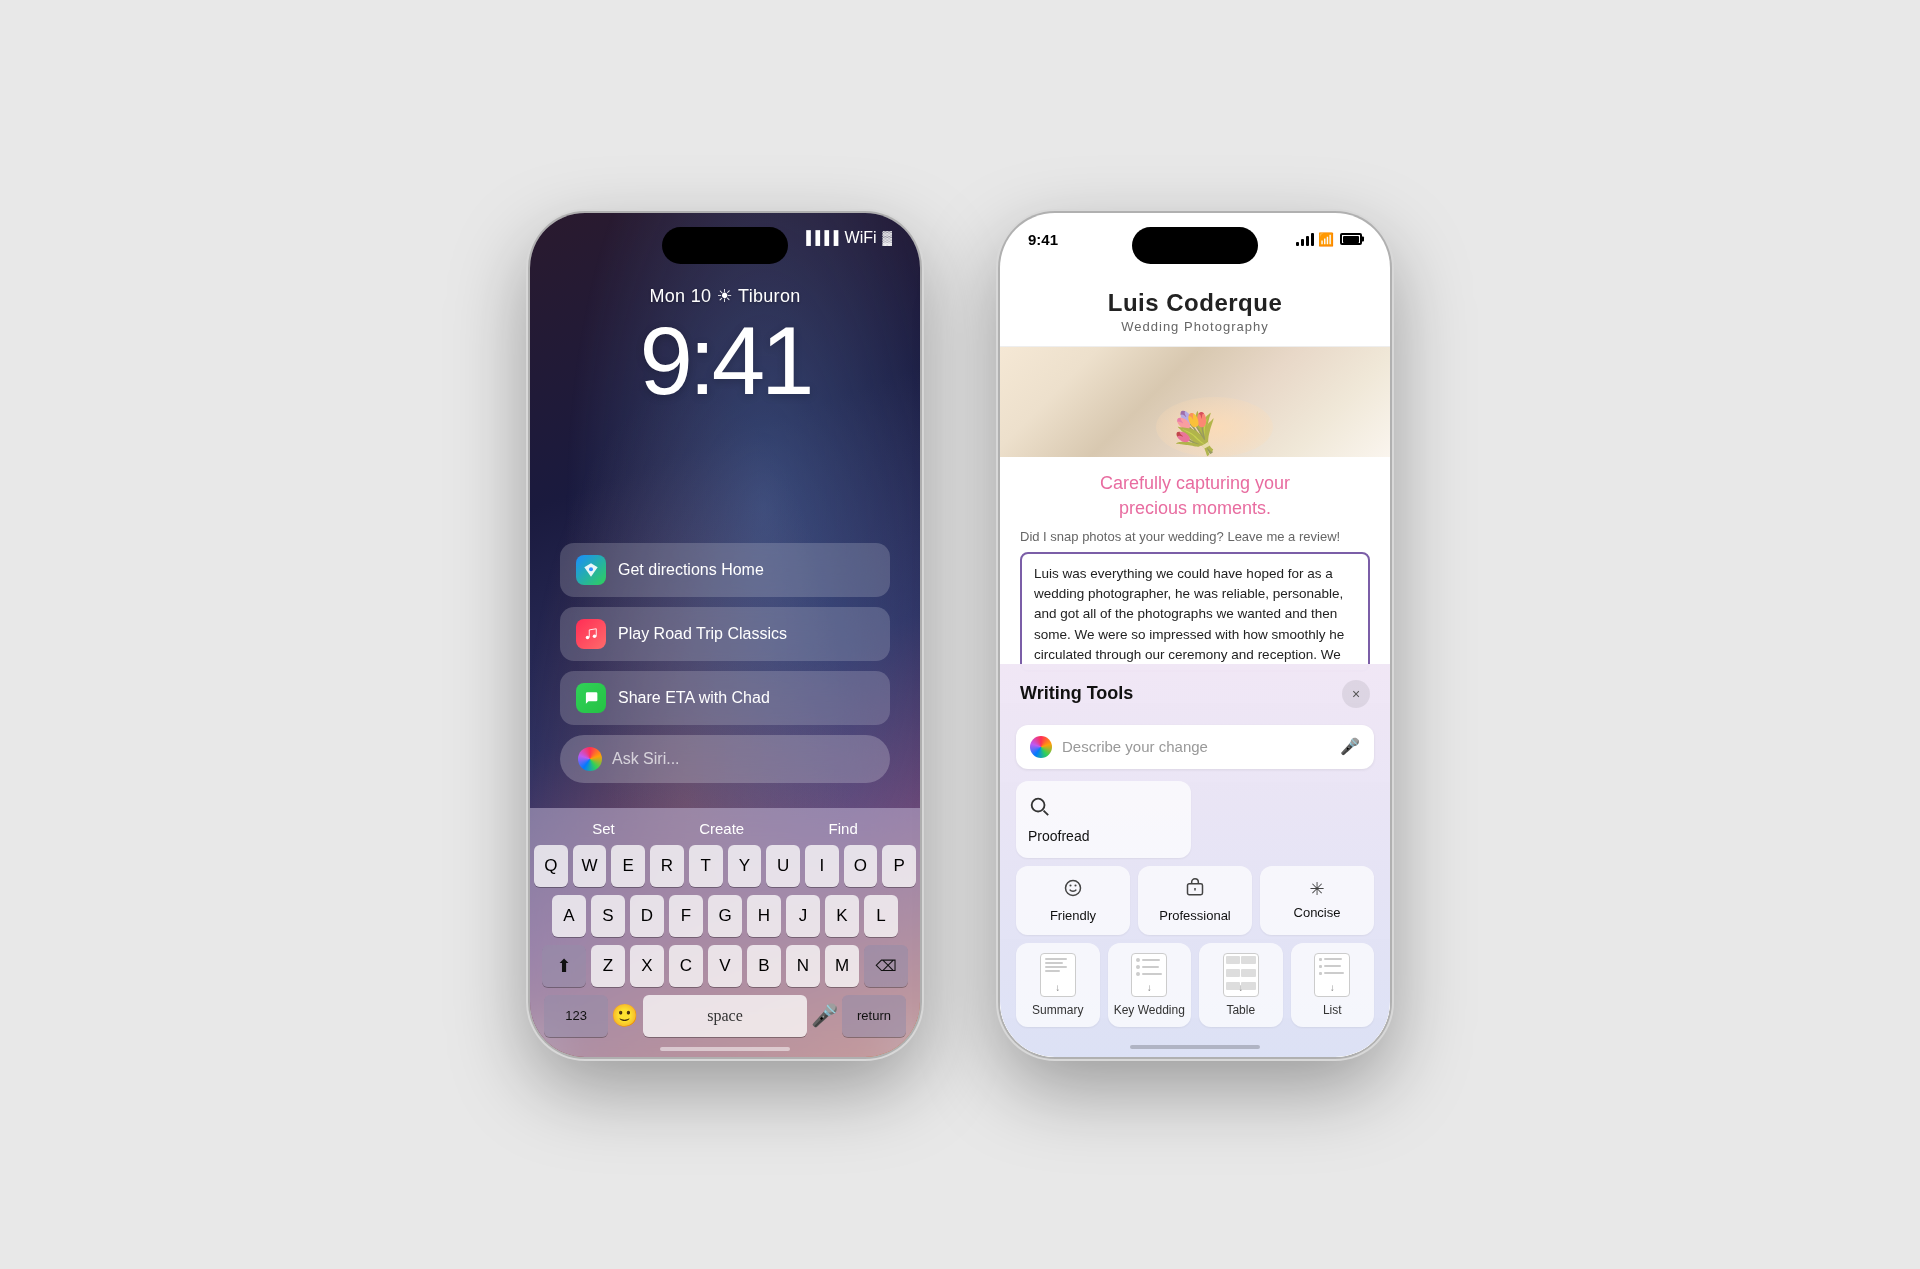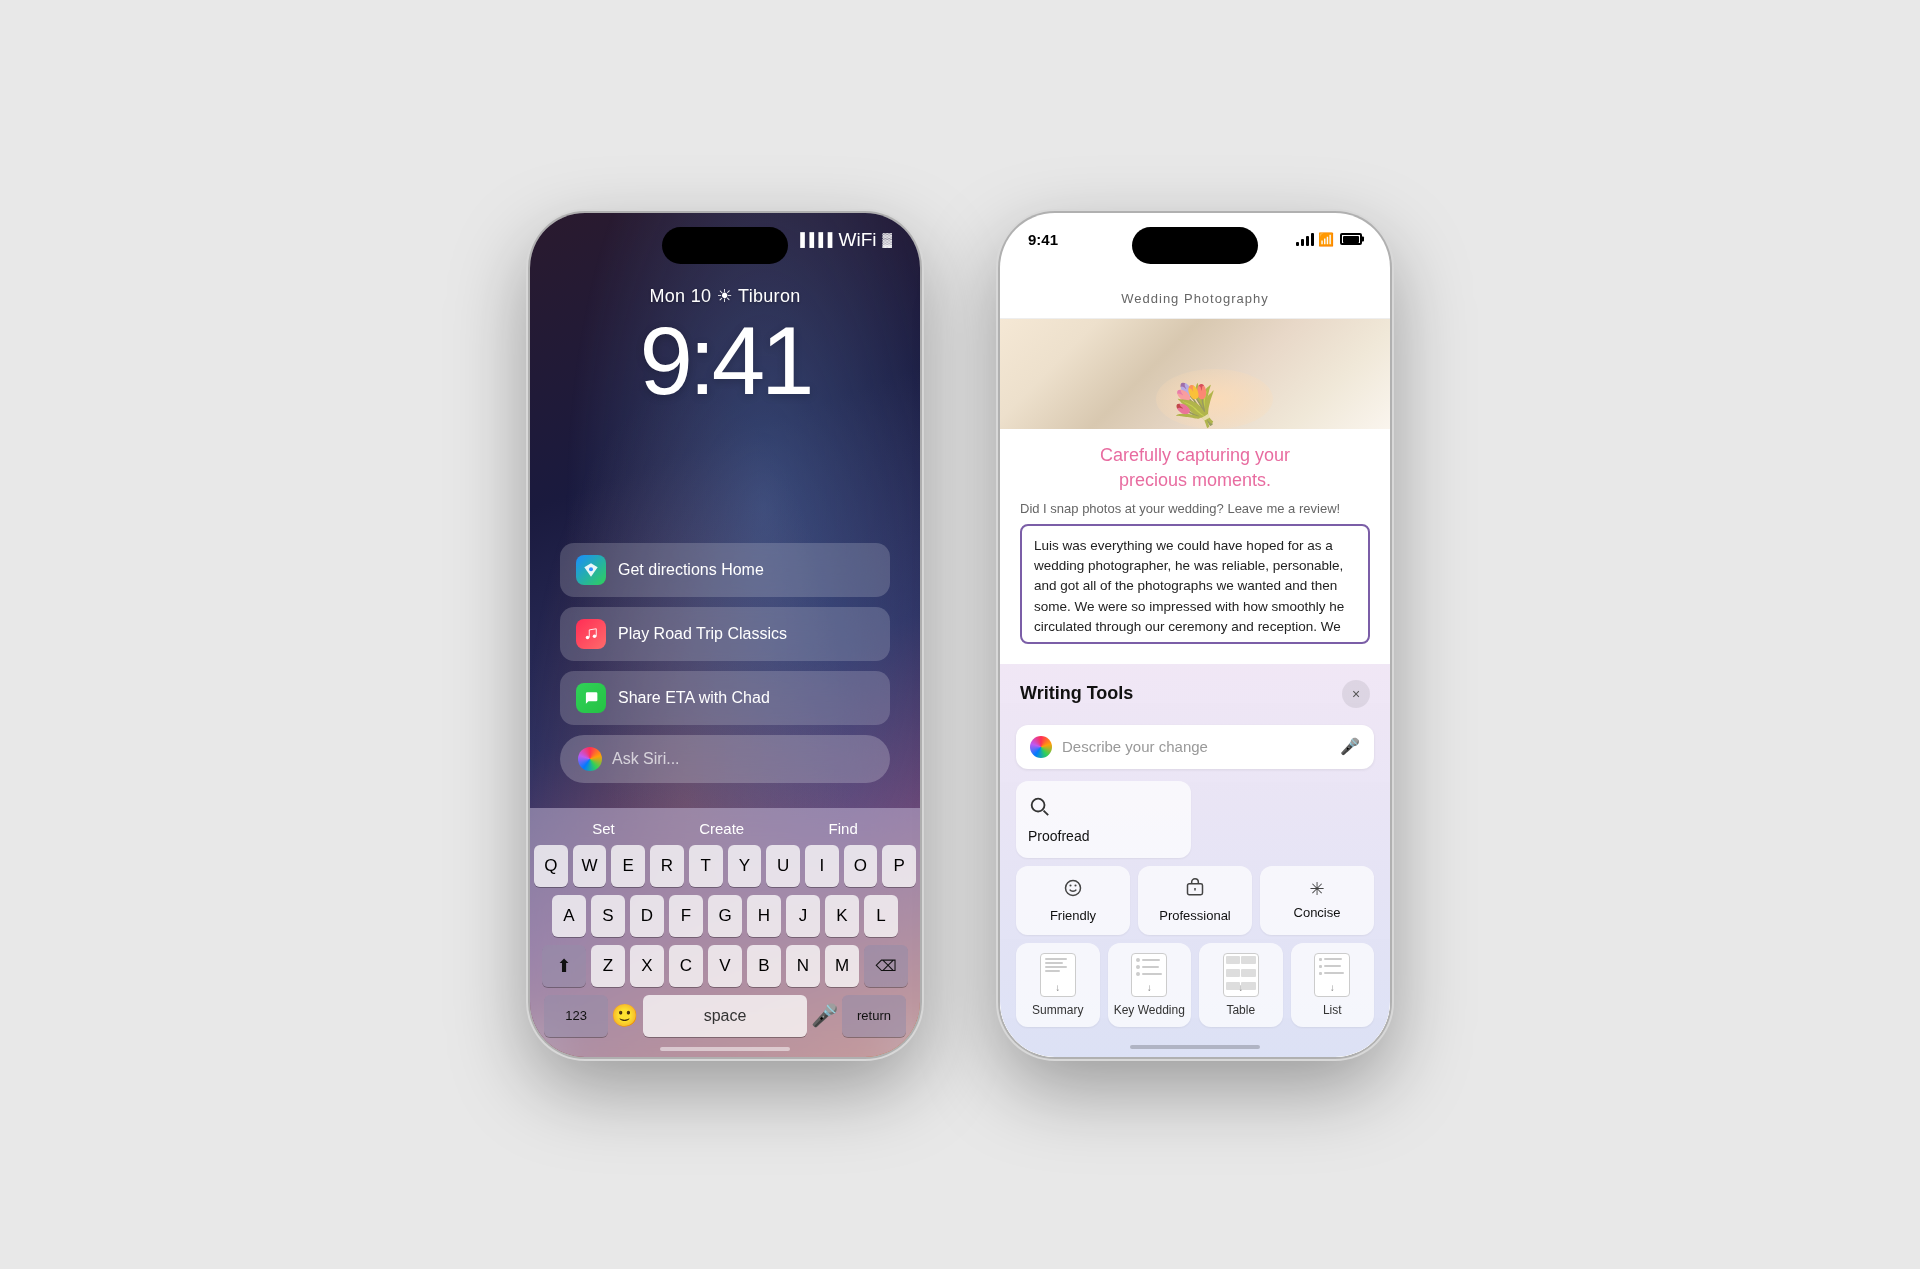--- a/index.html
+++ b/index.html
@@ -197,21 +197,21 @@
       box-shadow: 0 1px 0 rgba(0,0,0,0.3);
     }
 
     .key-special {
       background: rgba(150,140,170,0.55);
       color: #111;
       font-size: 13px;
       font-weight: 500;
     }
     .key-wider { width: 74px; }
-    .key-space { width: 190px; }
+    .key-space { width: 190px; font-family: Liberation Serif, serif; }
     .key-shift {
       width: 44px;
       font-size: 18px;
     }
     .key-delete {
       width: 44px;
       font-size: 15px;
     }
 
     .predictive-row {
@@ -619,21 +619,21 @@
 <body>
 
 <div class="phone phone1">
 
   <div class="dynamic-island1"></div>
 
   <div class="status-bar1">
     <span class="status-time1">9:41</span>
     <div class="status-icons1">
       <span style="color:white;font-size:13px;">▐▐▐▐</span>
-      <span style="color:white;font-size:19px;">WiFi</span>
+      <span style="color:white;font-size:16px;">WiFi</span>
       <span style="color:white;font-size:13px;">▓</span>
     </div>
   </div>
 
   <div class="lock-date">Mon 10 ☀ Tiburon</div>
 
   <div class="lock-time">9:41</div>
 
   <div class="siri-suggestions">
     <div class="suggestion-item">
@@ -742,20 +742,21 @@
       </div>
       <span class="wifi-icon-p2">📶</span>
       <div class="battery-icon">
         <div class="battery-fill"></div>
       </div>
     </div>
   </div>
 
   <div class="website-content">
     <div class="website-header">
+      <div class="photographer-name">Luis Coderque</div>
       <div class="photographer-subtitle">Wedding Photography</div>
     </div>
 
     <div class="hero-image">
 
       <div style="position:absolute;top:0;left:0;right:0;bottom:0;background:linear-gradient(135deg,#f5e8d5 0%,#ede0cc 20%,#d8c8b0 40%,#e8d8c8 60%,#f0e8d8 80%,#faf5ee 100%);"></div>
       <div style="position:absolute;bottom:0;left:40%;right:30%;background:radial-gradient(ellipse,rgba(255,220,180,0.8),transparent);height:60px;border-radius:50%;"></div>
       <div class="hero-flowers">💐</div>
     </div>
 

